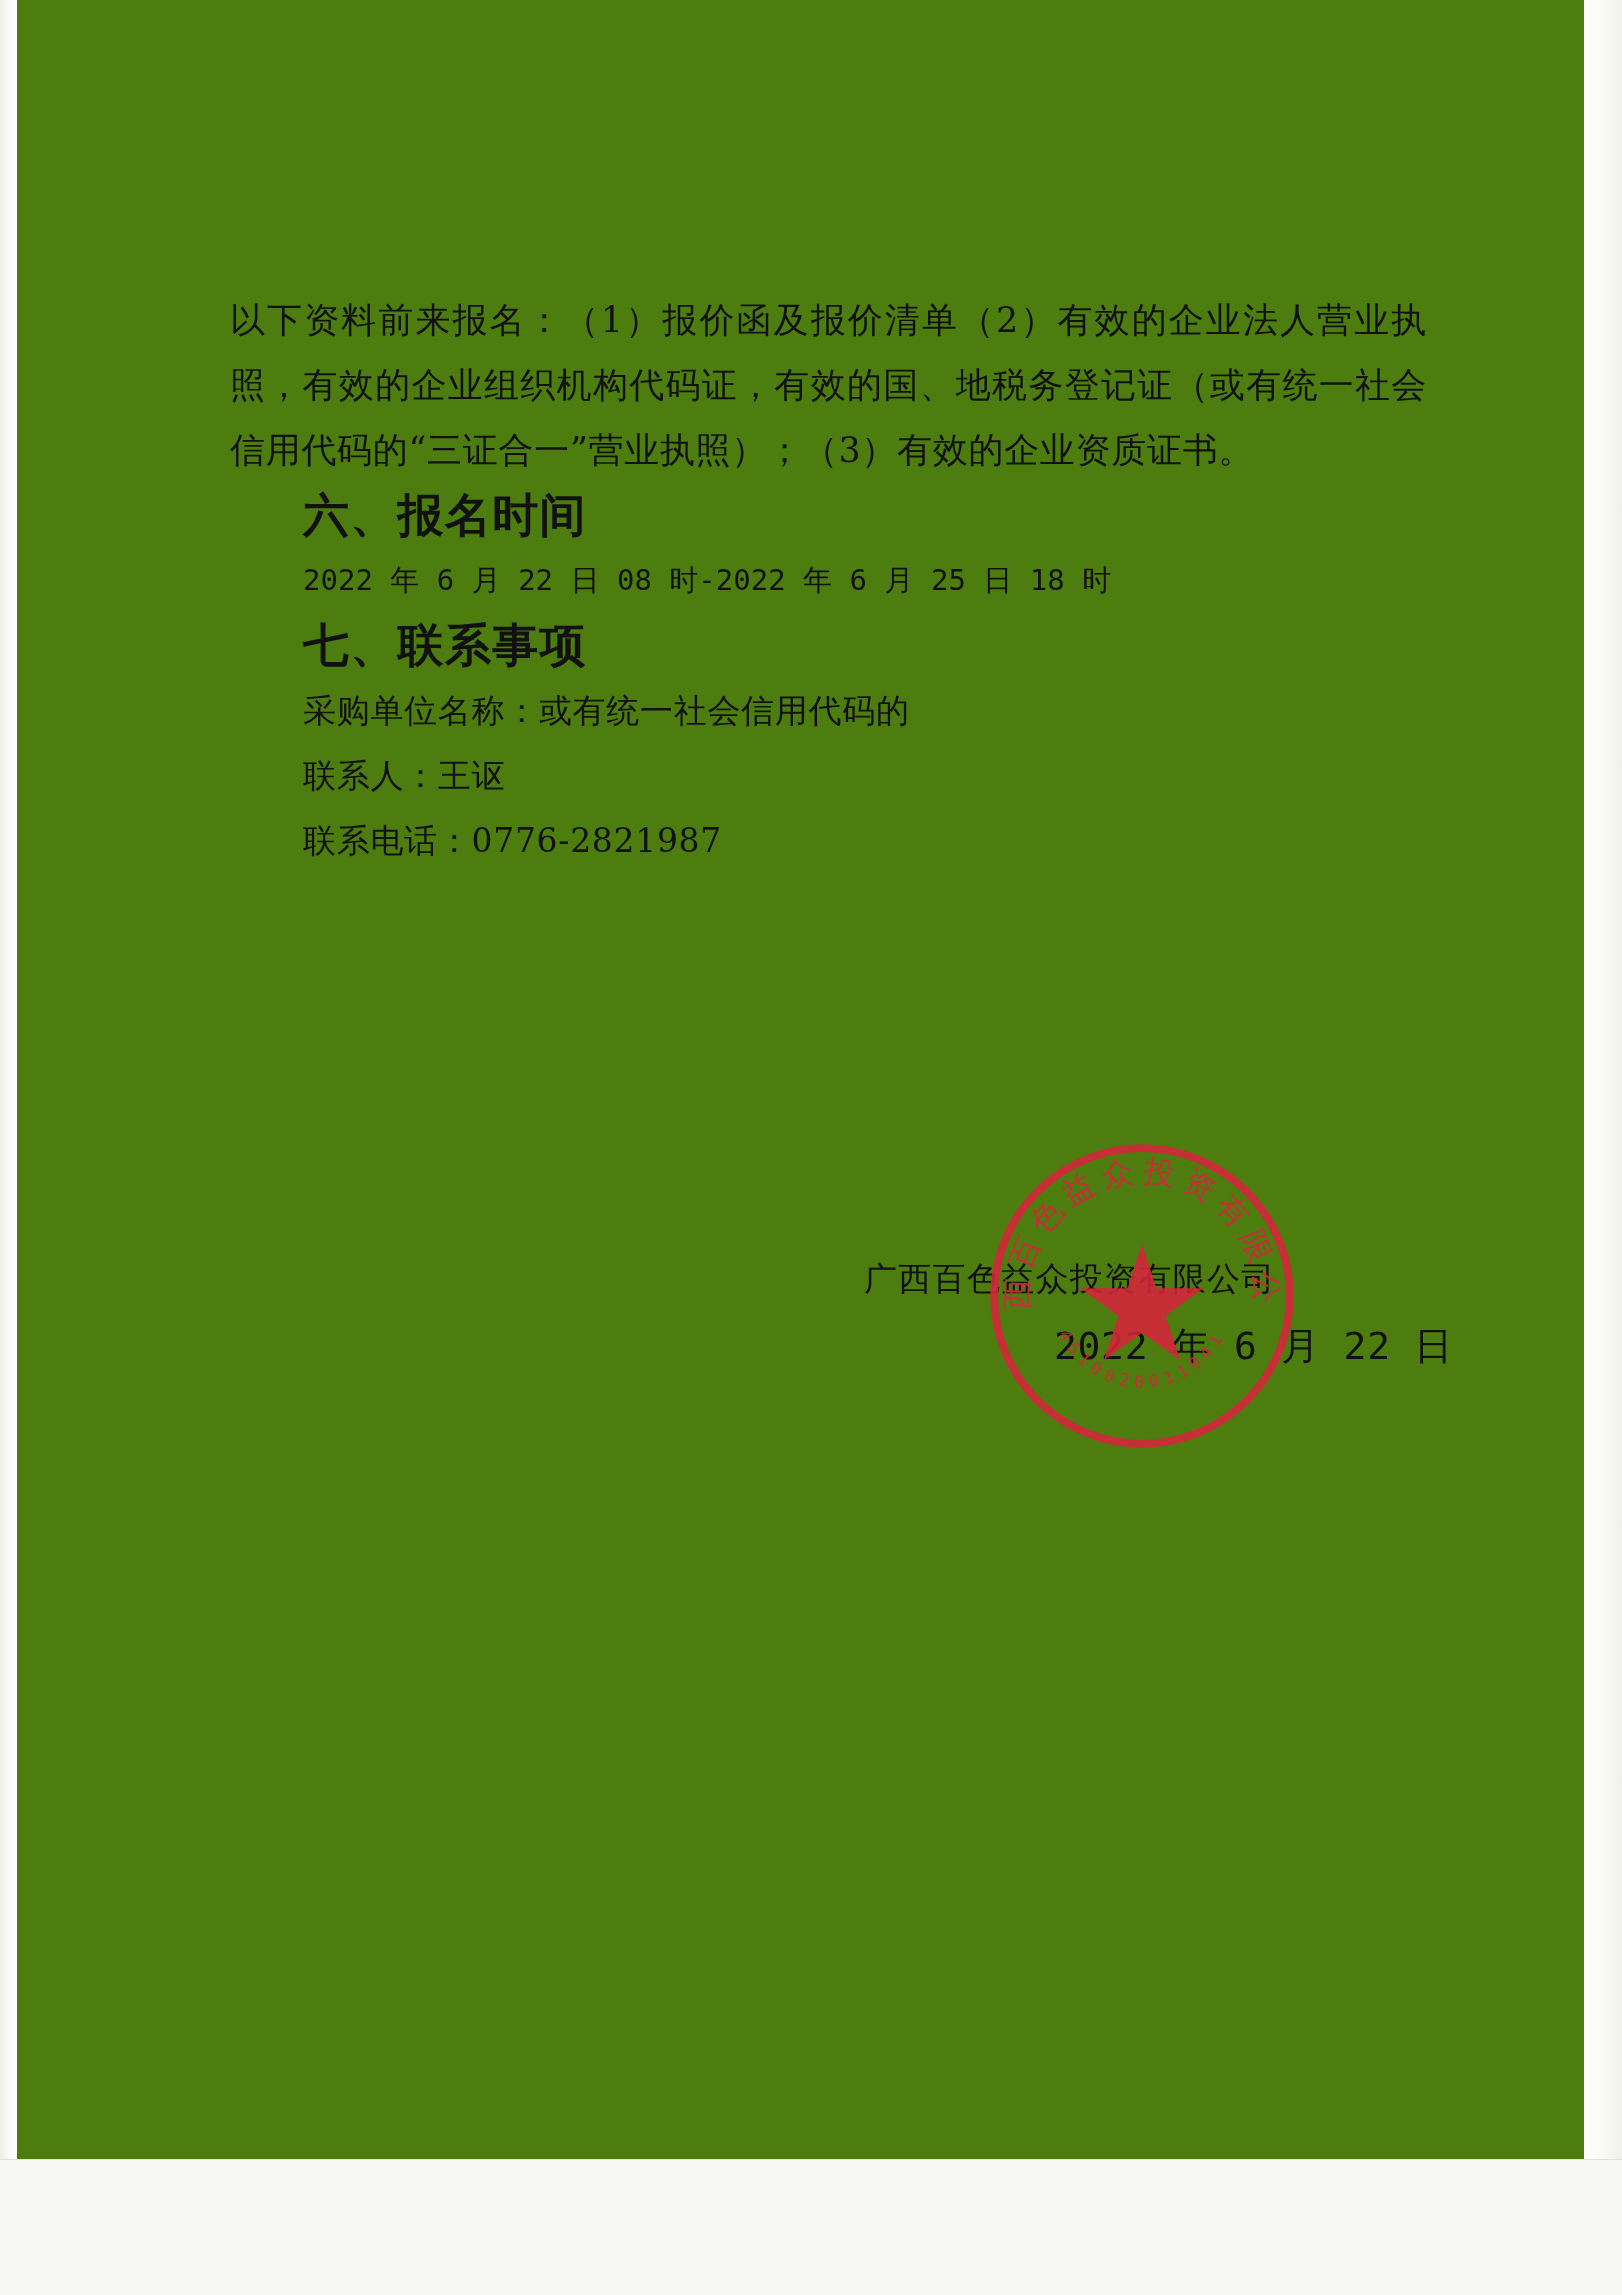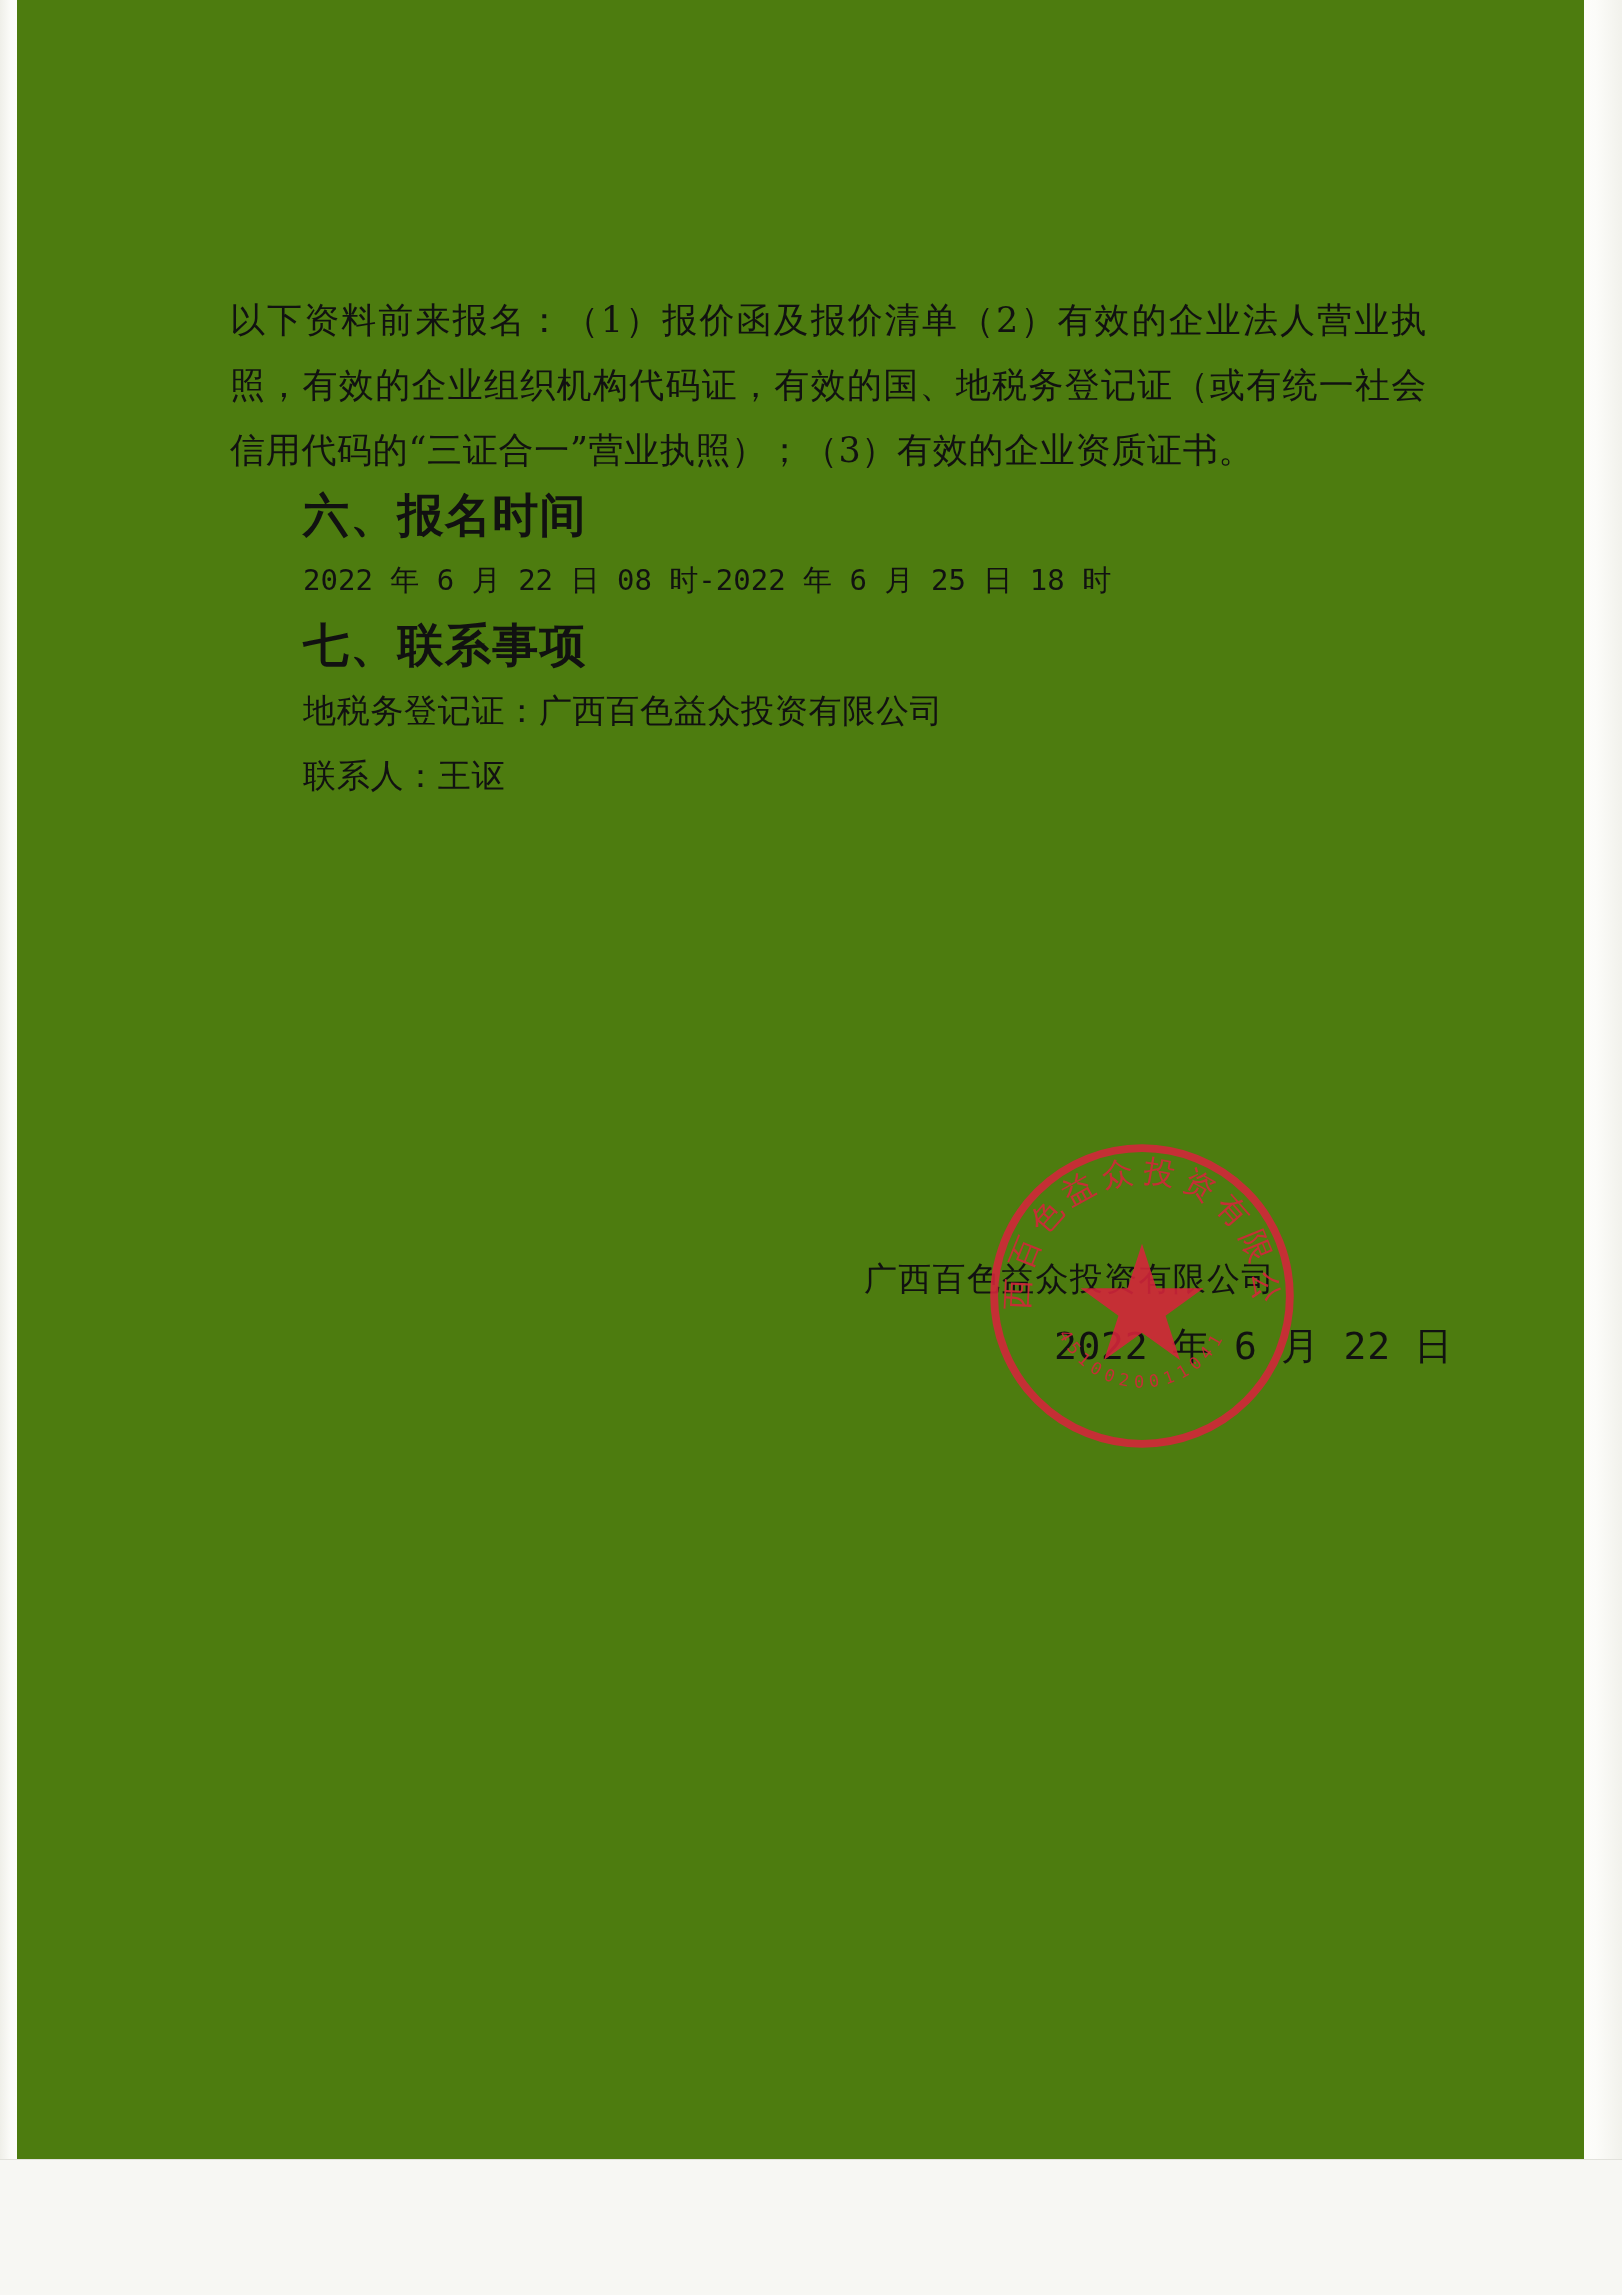--- a/index.html
+++ b/index.html
@@ -138,22 +138,23 @@
   <div class="page-bottom-shade"></div>
 
   <div class="content">
 
     <p class="para">以下资料前来报名：（1）报价函及报价清单（2）有效的企业法人营业执照，有效的企业组织机构代码证，有效的国、地税务登记证（或有统一社会信用代码的“三证合一”营业执照）；（3）有效的企业资质证书。</p>
 
     <h2 class="section-heading">六、报名时间</h2>
     <p class="line-mono">2022 年 6 月 22 日 08 时-2022 年 6 月 25 日 18 时</p>
 
     <h2 class="section-heading">七、联系事项</h2>
-    <p class="line">地税务登记证：广西百色益众投资有限公司</p>
+    <p class="line">采购单位名称：或有统一社会信用代码的</p>
     <p class="line">联系人：王讴</p>
+    <p class="line">联系电话：0776-2821987</p>
 
   </div>
 
   <div class="signature">
     <p class="sign-company">广西百色益众投资有限公司</p>
     <p class="sign-date">2022 年 6 月 22 日</p>
   </div>
 
   <div class="seal">
     <svg viewBox="0 0 480 480" width="314" height="314" aria-hidden="true">

